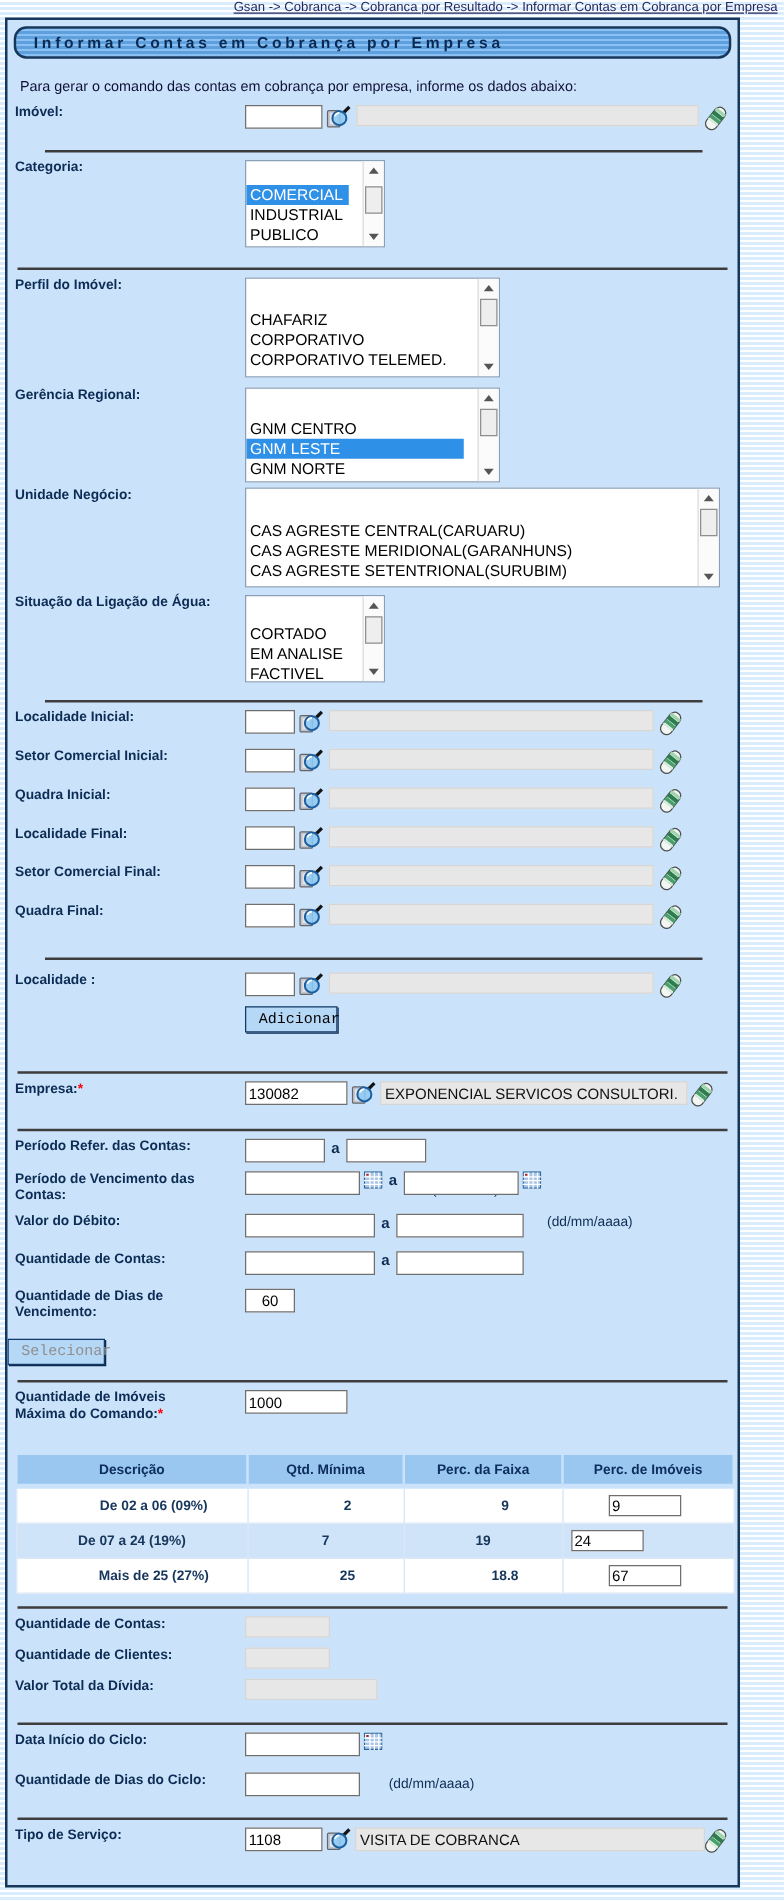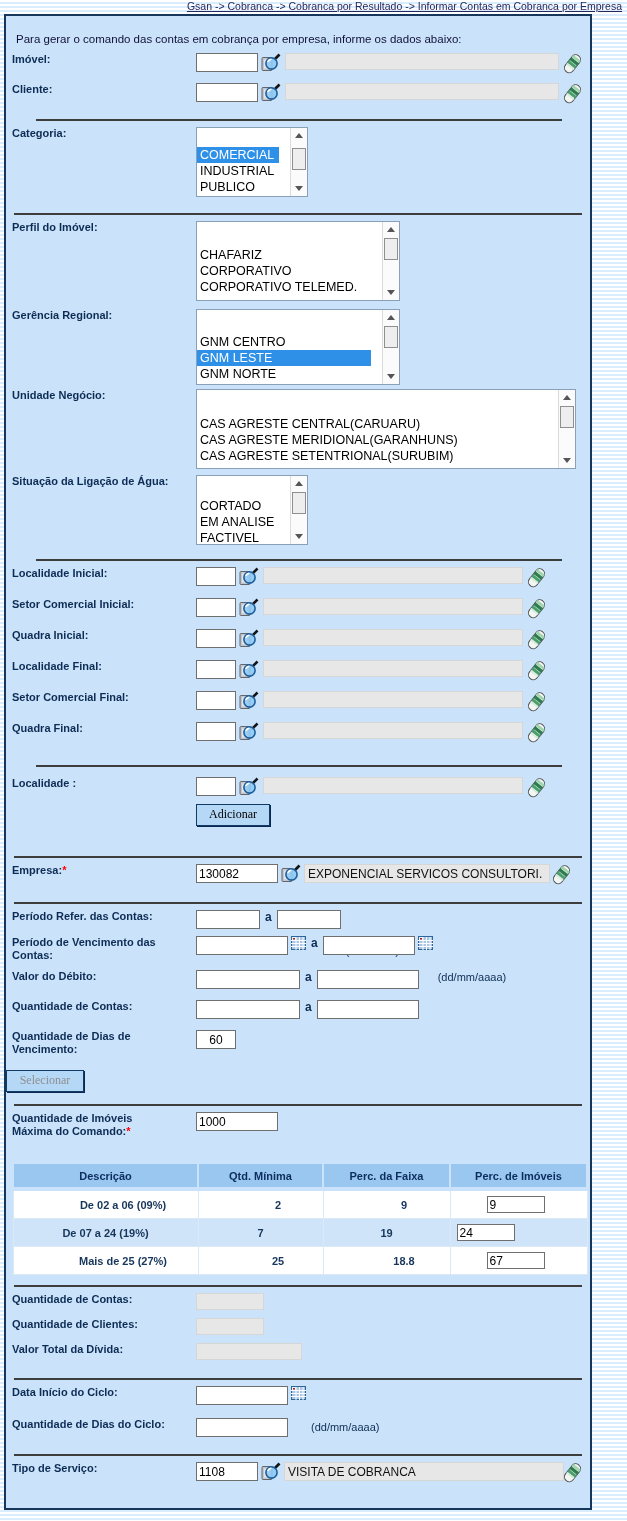--- a/index.html
+++ b/index.html
@@ -47,21 +47,21 @@
   .sb{position:absolute;top:0;right:0;bottom:0;width:16px;background:#fbfbfb;border-left:1px solid #dcdcdc;}
   .sb .ar{position:absolute;left:4px;width:0;height:0;border-left:4px solid transparent;border-right:4px solid transparent;}
   .sb .up{top:5px;border-bottom:5px solid #555;}
   .sb .dn{bottom:5px;border-top:5px solid #555;}
   .sb .th{position:absolute;left:1px;top:16px;width:12px;height:20px;background:#eee;border:1px solid #8f8f8f;}
   .sep{font-weight:bold;font-size:12px;color:#0d2c55;margin:0 5px;}
   .hint{font-size:11px;color:#0d2c55;margin-left:5px;white-space:nowrap;margin-top:35px;}
   
   .btn{background:#b6d8f7;border:1px solid #123a66;box-shadow:1px 1px 0 #0b2850;
        font-size:12px;color:#000;padding:2px 10px 3px;cursor:pointer;
-       font-family:Liberation Serif, serif;}
+       font-family:Liberation Mono, monospace;}
   .btn.disabled{color:#8f8f8f;}
   
   .dtable{border-collapse:collapse;margin:10px 6px 4px 6px;width:576px;font-size:11px;}
   .dtable th{background:#9ac7ef;color:#0c2d5e;font-weight:bold;height:21px;border:2px solid #cbe3fa;border-bottom:4px solid #cbe3fa;}
   .dtable td{height:25px;text-align:center;font-weight:bold;color:#16365c;border:1px solid #dbe8f5;}
   .dtable tr.alt td{background:#cfe4f8;}
   .dtable tr.w td{background:#ffffff;padding-left:36px;}
   .dtable td.in-cell{text-align:left;padding-left:6px;}
   .dtable td.in-cell input{width:52px;height:15px;}
   .selrow{display:flex;justify-content:flex-start;padding-right:10px;margin-top:6px;}
@@ -93,46 +93,38 @@
       <rect x="1.2" y="1.2" width="3.6" height="3" fill="#ffffff"></rect>
       <rect x="2" y="2" width="2" height="1.6" fill="#a32222"></rect>
     </g>
   </defs>
 </svg>
 
 <div class="breadcrumb">Gsan -&gt; Cobranca -&gt; Cobranca por Resultado -&gt; Informar Contas em Cobranca por Empresa</div>
 
 <div class="panel">
 
+  <div class="titlebar">
+    <span>Informar Contas em Cobrança por Empresa</span>
+  </div>
 
   <div class="intro">Para gerar o comando das contas em cobrança por empresa, informe os dados abaixo:</div>
 
   <div class="row" style="margin-top:8px;height:30px">
     <span class="lbl">Imóvel:</span>
     <input class="in-code" value="" style="">
     <span class="icon"><svg width="20" height="19">
           <use href="#i-search"></use>
         </svg></span>
     <span class="ro ro-fill"></span>
     <span class="icon"><svg width="20" height="22">
           <use href="#i-eraser"></use>
         </svg></span>
   </div>
 
-  <div class="row" style="height:30px">
-    <span class="lbl">Cliente:</span>
-    <input class="in-code" value="" style="">
-    <span class="icon"><svg width="20" height="19">
-          <use href="#i-search"></use>
-        </svg></span>
-    <span class="ro ro-fill"></span>
-    <span class="icon"><svg width="20" height="22">
-          <use href="#i-eraser"></use>
-        </svg></span>
-  </div>
 
   <div class="hr"></div>
 
   <div class="row" style="min-height:80px">
     <span class="lbl">Categoria:</span>
     <div class="listbox" style="width:112px;height:70px;padding-top:3px">
       <div class="opt"></div>
       <div class="opt sel">COMERCIAL</div>
       <div class="opt">INDUSTRIAL</div>
       <div class="opt">PUBLICO</div>

